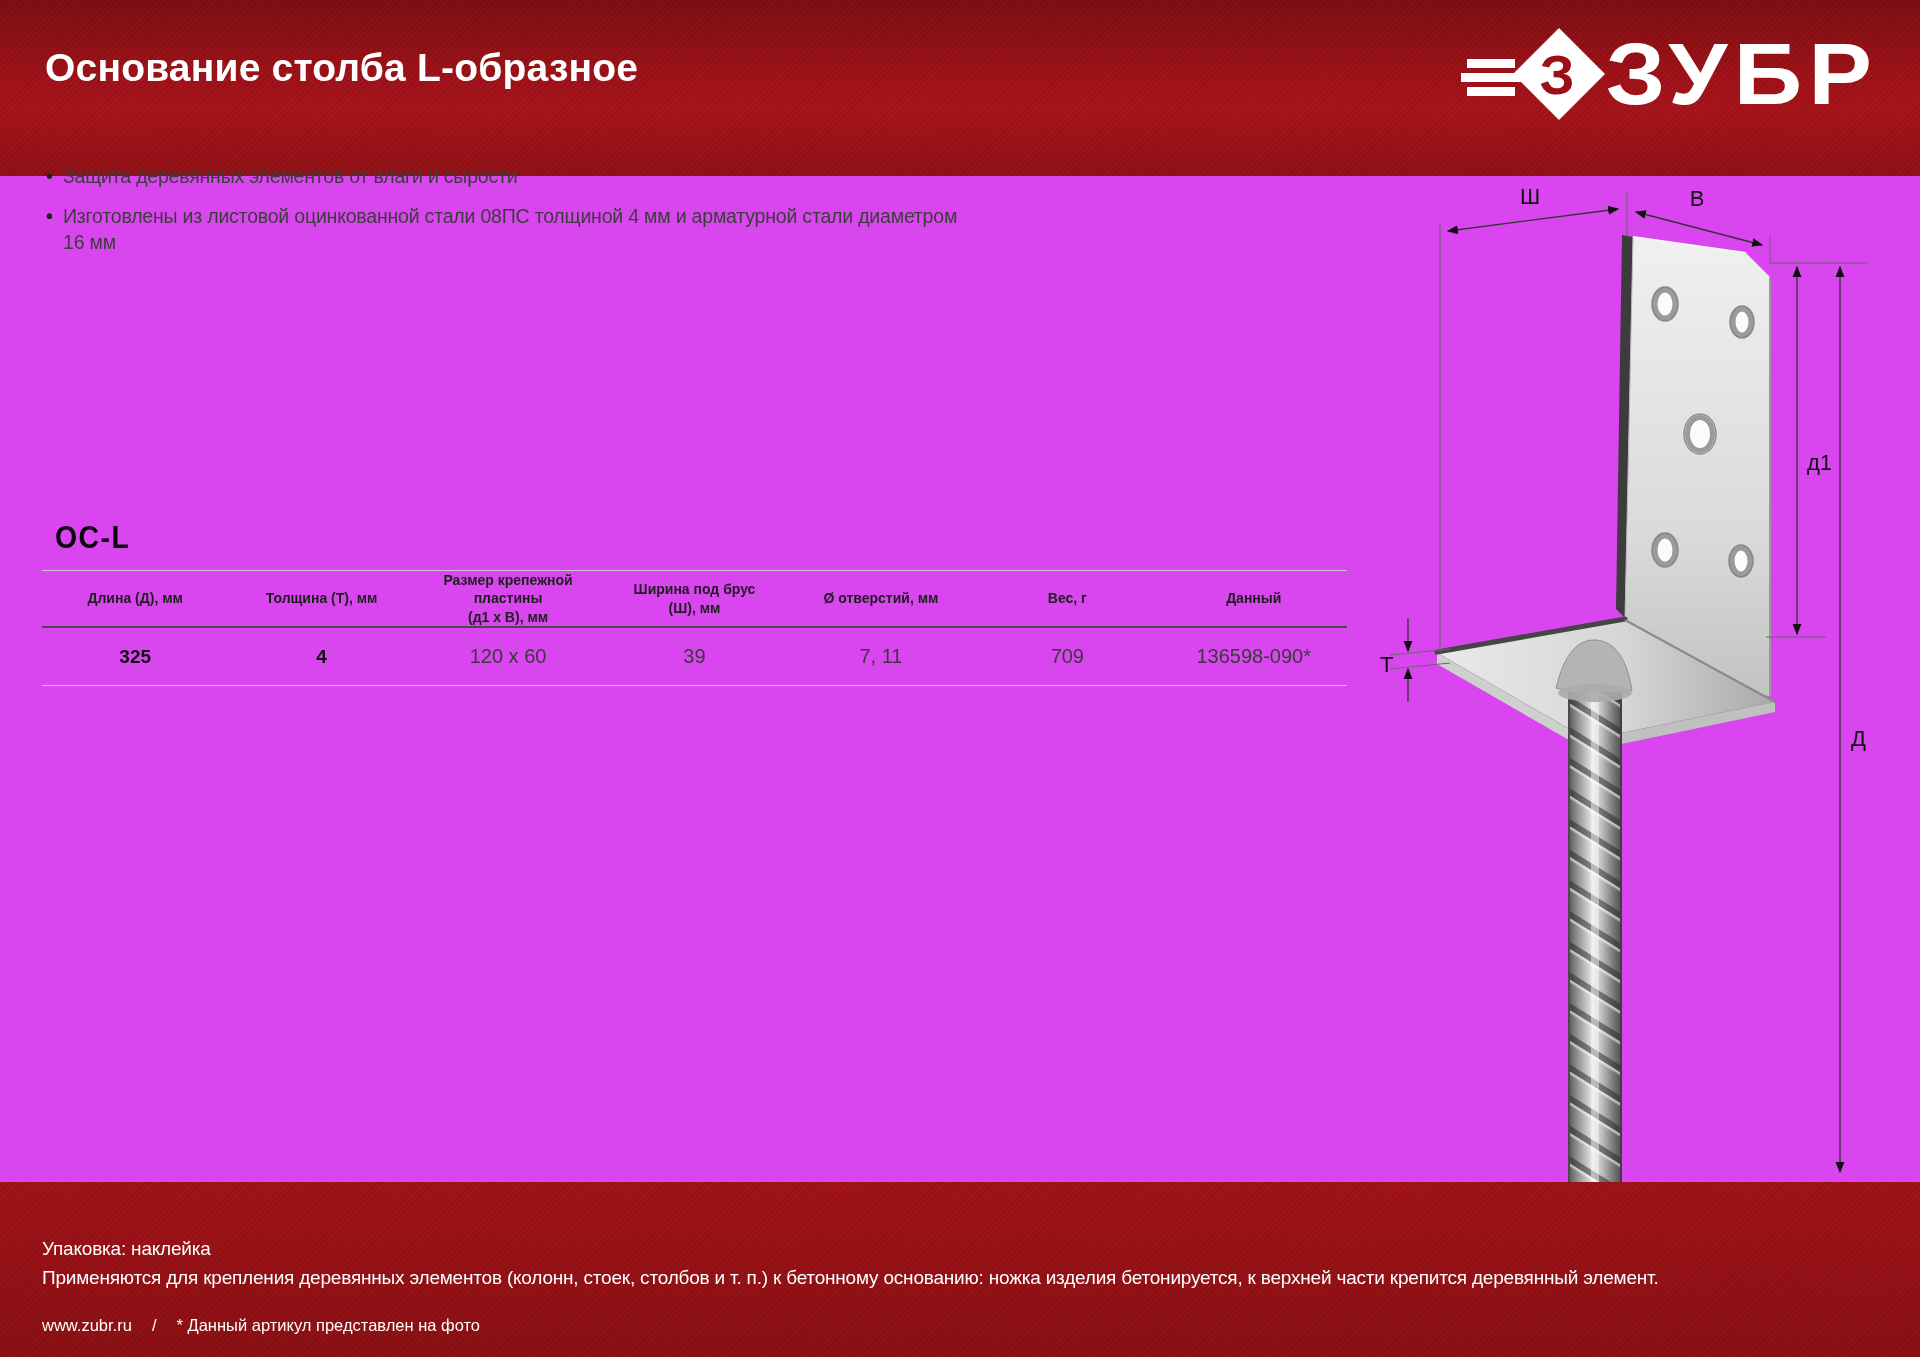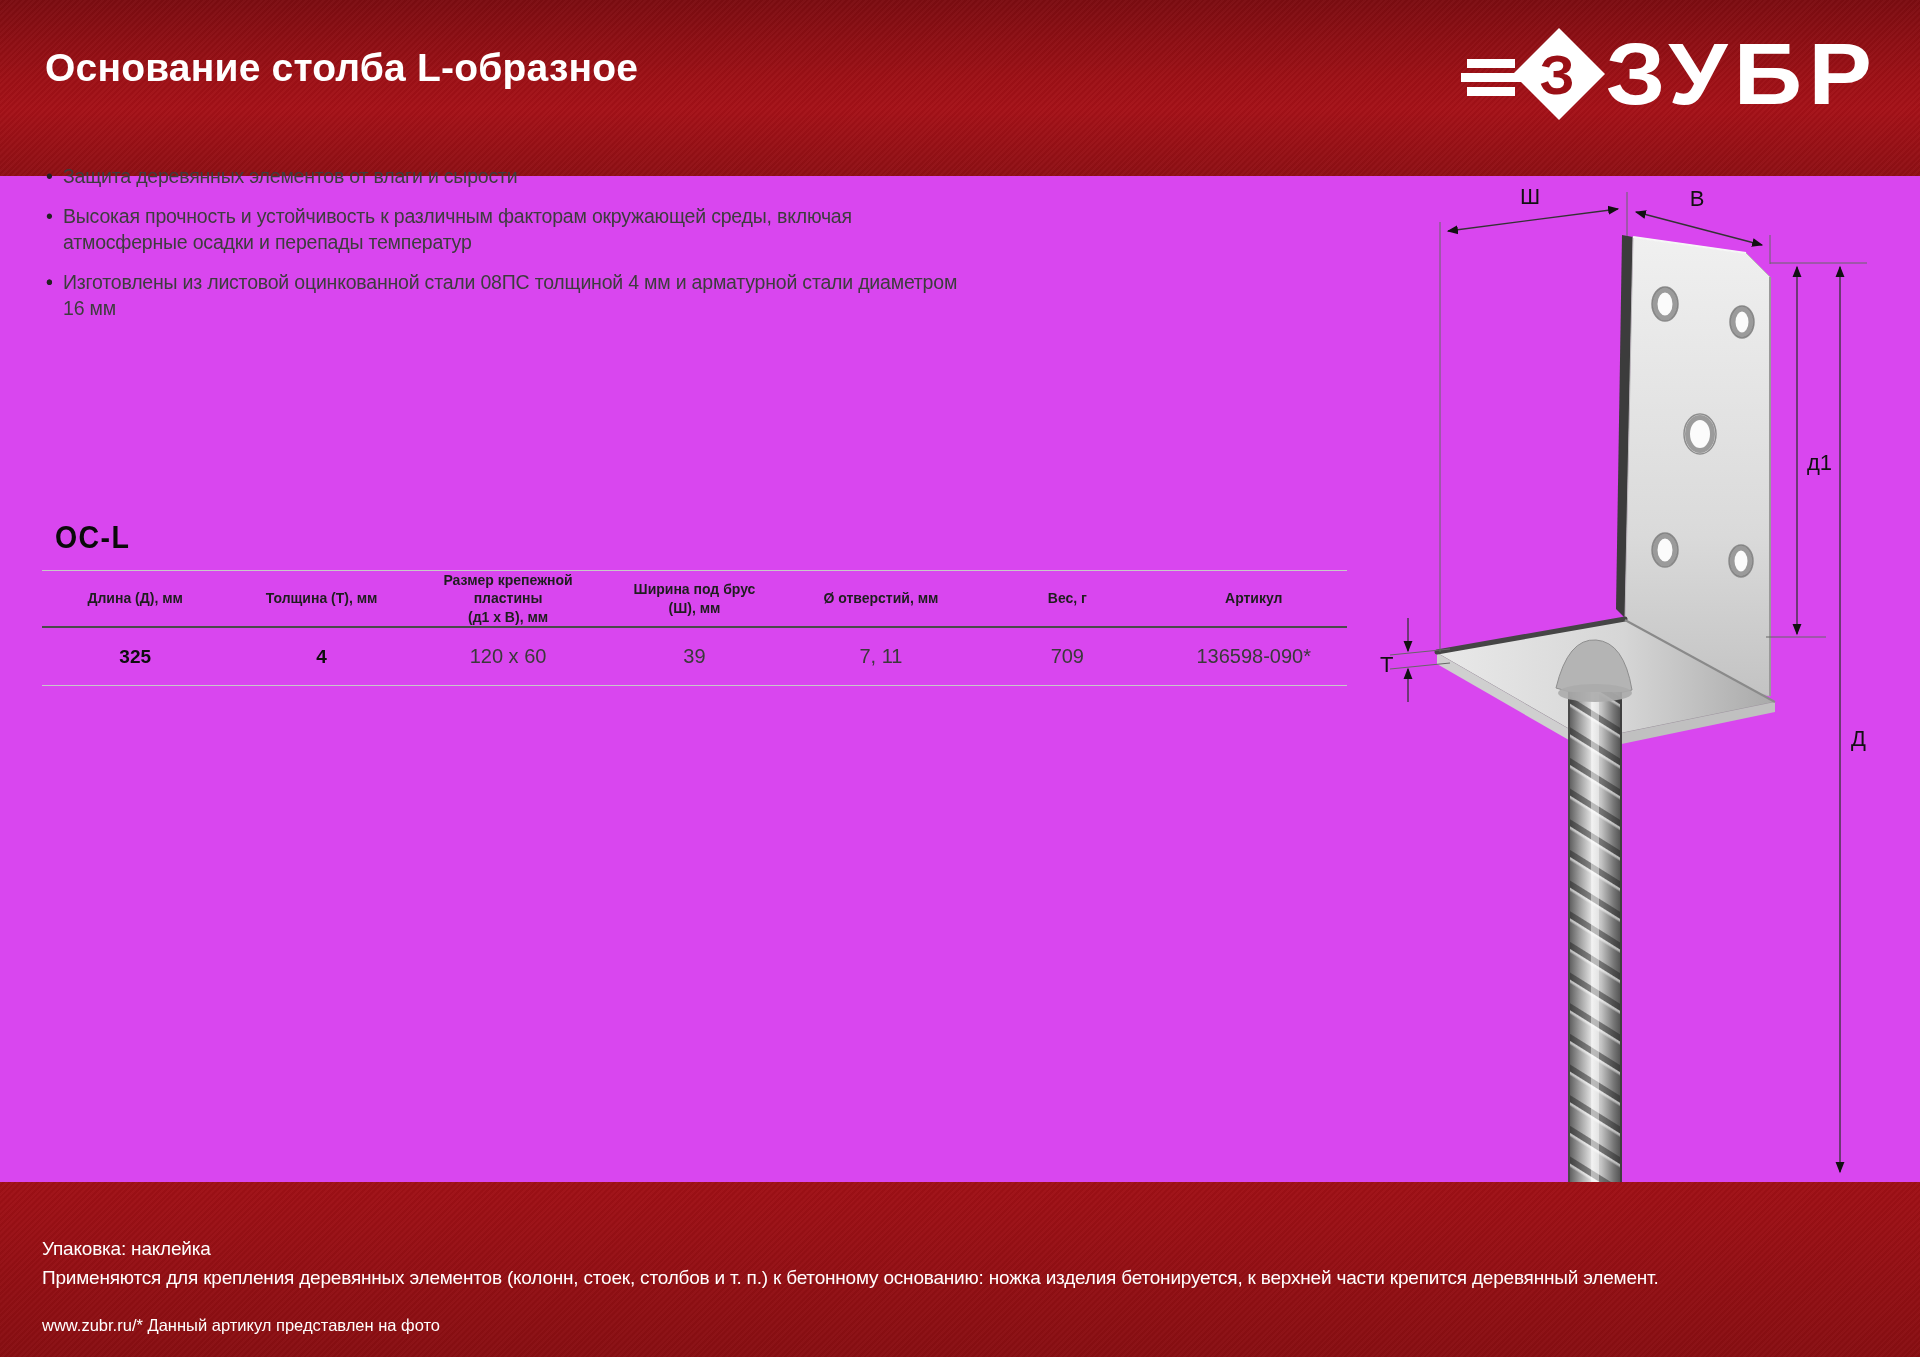--- a/index.html
+++ b/index.html
@@ -41,21 +41,21 @@
   .drawing{position:absolute;left:1370px;top:140px;}
   .dim{font-family:"Liberation Sans",sans-serif;font-size:22px;fill:#111;}
 
   
   .band-bottom{position:absolute;left:0;top:1182px;width:1920px;height:175px;
     background:linear-gradient(180deg,#a01016 0%,#930f14 55%,#880e12 100%);color:#fff;box-sizing:border-box;
     padding:52px 42px 0 42px;}
   .band-bottom::after{content:"";position:absolute;inset:0;pointer-events:none;
     background:repeating-linear-gradient(135deg,rgba(255,255,255,0.02) 0 2px,rgba(0,0,0,0.03) 2px 4px);}
   .band-bottom p{margin:0;font-size:19px;line-height:29px;letter-spacing:-0.2px;position:relative;z-index:1;}
-  .site-row{margin-top:24px;font-size:16.5px;position:relative;z-index:1;display:flex;gap:0;align-items:baseline;}
+  .site-row{margin-top:24px;font-size:16.5px;position:relative;z-index:1;display:flex;gap:20px;align-items:baseline;}
 </style>
 </head>
 <body>
 
 <div class="canvas">
 
   <div class="band-top"></div>
   <div class="page-title">Основание столба L-образное</div>
 
   <div class="logo">
@@ -64,38 +64,38 @@
       <rect x="-52" y="47" width="66" height="9" fill="#ffffff"></rect>
       <rect x="-46" y="61" width="48" height="9" fill="#ffffff"></rect>
       <polygon points="46,2 92,48 46,94 0,48" fill="#ffffff"></polygon>
       <text x="44" y="68" font-family="Liberation Sans, sans-serif" font-size="56" font-weight="bold" text-anchor="middle" fill="#9a1016">З</text>
     </svg>
     <span class="logo-text">ЗУБР</span>
   </div>
 
   <ul class="features">
     <li><span class="dot">•</span><span>Защита деревянных элементов от влаги и сырости</span></li>
-    <li><span class="dot">•</span><span>Высокая прочность и устойчивость к различным факторам окружающей среды, включая атмосферные осадки и перепады температур</span></li>
+    <li><span class="dot">•</span></li>
     <li><span class="dot">•</span></li>
     <li><span class="dot">•</span><span>Изготовлены из листовой оцинкованной стали 08ПС толщиной 4 мм и арматурной стали диаметром 16 мм</span></li>
   </ul>
 
   <div class="series">ОС-L</div>
 
   <div class="spec-table">
     <div class="trow thead">
       <div class="th">Длина (Д), мм</div>
       <div class="th">Толщина (Т), мм</div>
       <div class="th">Размер крепежной пластины
 (д1 х В), мм</div>
       <div class="th">Ширина под брус
 (Ш), мм</div>
       <div class="th">Ø отверстий, мм</div>
       <div class="th">Вес, г</div>
-      <div class="th">Артикул</div>
+      <div class="th">Данный</div>
     </div>
     <div class="trow tdata">
       <div class="td strong">325</div>
       <div class="td strong">4</div>
       <div class="td">120 x 60</div>
       <div class="td">39</div>
       <div class="td">7, 11</div>
       <div class="td">709</div>
       <div class="td">136598-090*</div>
     </div>

